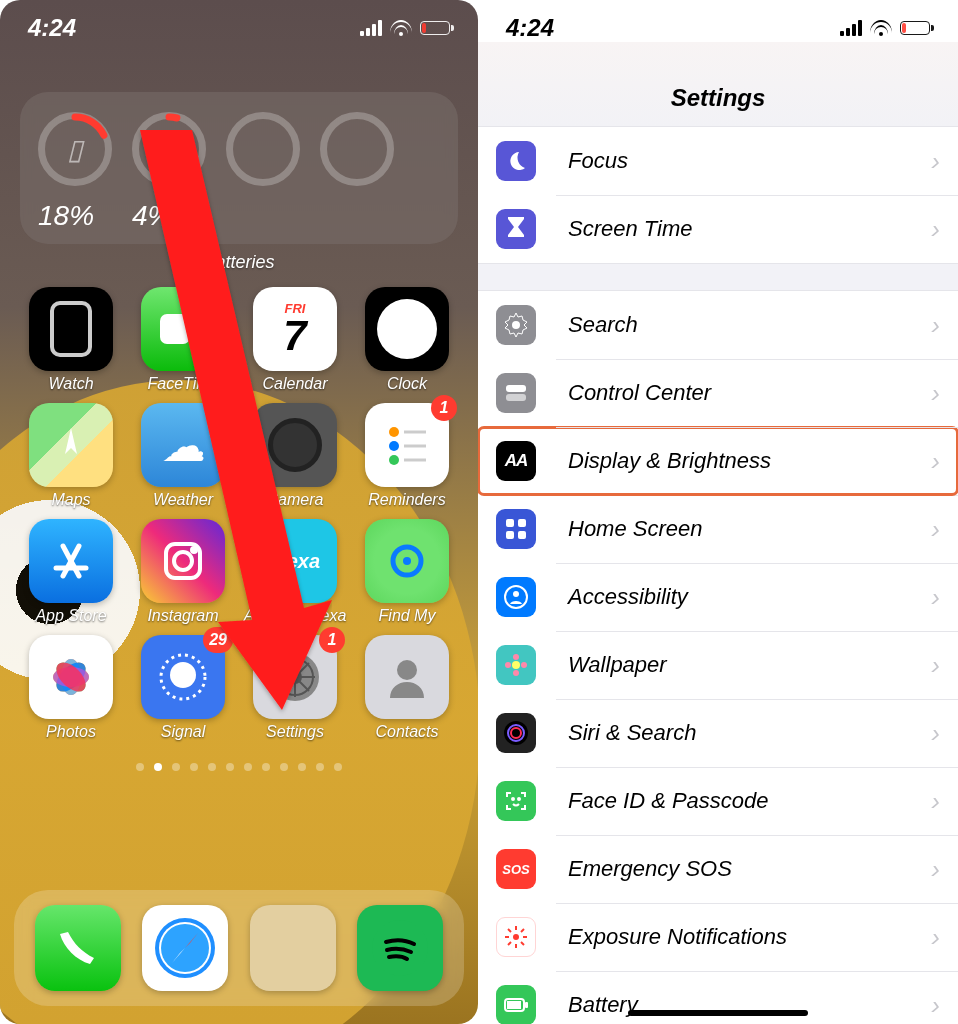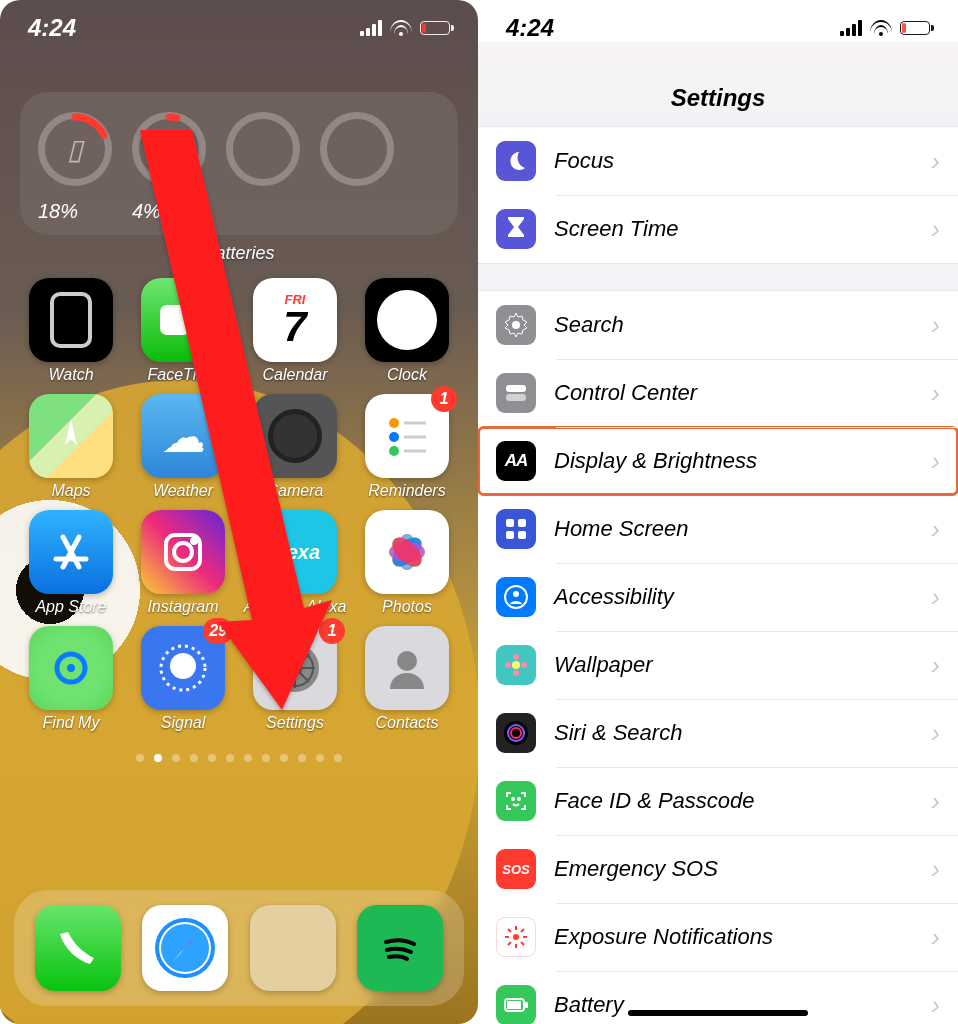--- a/index.html
+++ b/index.html
@@ -23,21 +23,21 @@
   .batt{ width:30px; height:14px; border:1.5px solid currentColor; border-radius:4px; position:relative; opacity:.9;}
   .batt::after{content:"";position:absolute;right:-5px;top:3px;width:3px;height:6px;background:currentColor;border-radius:0 2px 2px 0;}
   .batt i{position:absolute;left:1px;top:1px;bottom:1px;width:14%;background:#ff3b30;border-radius:2px;}
   
   .widget{ margin:50px 20px 0; background:rgba(120,110,105,.55); backdrop-filter:blur(6px); border-radius:28px; padding:20px 18px 12px; color:#fff;}
   .rings{ display:flex; gap:20px; }
   .ring{ width:74px; height:74px; border-radius:50%; position:relative; display:flex; align-items:center; justify-content:center;}
   .ring::before{content:"";position:absolute;inset:0;border-radius:50%;border:7px solid rgba(255,255,255,.25);}
   .ring svg{position:absolute;inset:0;}
   .ring .glyph{font-size:28px;color:rgba(255,255,255,.55);}
-  .pcts{ display:flex; gap:20px; margin-top:14px; font-size:20px; font-weight:400;}
+  .pcts{ display:flex; gap:20px; margin-top:14px; font-size:28px; font-weight:400;}
   .pcts span{width:74px; text-align:left;}
   .wlabel{ text-align:center; color:#fff; font-size:18px; margin-top:8px; text-shadow:0 1px 2px rgba(0,0,0,.5);}
   
   .grid{ display:grid; grid-template-columns:repeat(4,1fr); gap:10px 6px; padding:14px 18px 0; }
   .app{ display:flex; flex-direction:column; align-items:center; gap:4px;}
   .tile{ width:84px; height:84px; border-radius:20px; position:relative; display:flex; align-items:center; justify-content:center; font-size:44px; color:#fff; box-shadow:0 2px 6px rgba(0,0,0,.25);}
   .app .lbl{ color:#fff; font-size:16px; text-shadow:0 1px 2px rgba(0,0,0,.6); white-space:nowrap;}
   .badge{ position:absolute; top:-8px; right:-8px; min-width:26px; height:26px; padding:0 6px; background:#ff3b30; border-radius:13px; color:#fff; font-size:16px; font-weight:600; display:flex; align-items:center; justify-content:center;}
   
   .t-watch{background:#000}.t-watch::after{content:"";width:34px;height:48px;border:4px solid #ccc;border-radius:10px;}
@@ -70,21 +70,21 @@
   .t-spotify{background:#1db954}
   
   .arrow{position:absolute;left:132px;top:130px;z-index:5;pointer-events:none}
   
   .settings{ width:480px; background:#fff; position:relative; }
   .settings .status{color:#000}
   .sheader{ text-align:center; font-size:24px; font-weight:600; padding:42px 0 14px; background:linear-gradient(#f8f4f4,#f2f2f6); border-bottom:1px solid #e5e5ea;}
   .list{ background:#f2f2f7; height:calc(100% - 122px); overflow-y:auto; }
   .group{ background:#fff; margin:26px 0 0; border-top:1px solid #e5e5ea; border-bottom:1px solid #e5e5ea;}
   .group:first-child{margin-top:0;border-top:none;}
-  .row{ display:flex; align-items:center; gap:18px; padding:14px 18px; position:relative; min-height:68px;}
+  .row{ display:flex; align-items:center; gap:32px; padding:14px 18px; position:relative; min-height:68px;}
   .row + .row::before{content:"";position:absolute;top:0;left:78px;right:0;height:1px;background:#e5e5ea;}
   .row.hl{ outline:3px solid #e76a3c; outline-offset:-2px; border-radius:6px; z-index:2;}
   .ic{ width:40px;height:40px;border-radius:9px;display:flex;align-items:center;justify-content:center;color:#fff;font-size:20px;font-weight:700;flex-shrink:0;}
   .rlabel{ flex:1; font-size:22px; color:#000;}
   .chev{ color:#c7c7cc; font-size:26px;}
   .homebar{ position:absolute; bottom:8px; left:50%; transform:translateX(-50%); width:180px; height:6px; background:#000; border-radius:3px;}
   
   .c-focus{background:#5856d6}.c-st{background:#5856d6}.c-gen{background:#8e8e93}.c-cc{background:#8e8e93}
   .c-disp{background:#000000}.c-hs{background:#3956d6}.c-acc{background:#007aff}.c-wall{background:#42c6c1}
   .c-siri{background:#222}.c-face{background:#34c759}.c-sos{background:#ff3b30}.c-exp{background:#fff;color:#ff3b30;border:1px solid #ffd5d5}
@@ -209,46 +209,46 @@
             <circle cx="36" cy="14" r="2" fill="#fff"></circle>
           </svg>
         </div>
         <span class="lbl">Instagram</span>
       </div>
     <div class="app">
         <div class="tile t-alexa">
           <span>alexa</span>
         </div>
         <span class="lbl">Amazon Alexa</span>
+      </div>
+    <div class="app">
+        <div class="tile t-find">
+          <svg width="50" height="50">
+            <circle cx="25" cy="25" r="14" fill="none" stroke="#0a7aff" stroke-width="5"></circle>
+            <circle cx="25" cy="25" r="4" fill="#0a7aff"></circle>
+          </svg>
+        </div>
+        <span class="lbl">Find My</span>
       </div>
     <div class="app">
         <div class="tile t-photos">
           <svg width="54" height="54" viewBox="0 0 54 54">
             <g transform="translate(27 27)">
               <ellipse rx="10" ry="18" fill="#ff3b30" opacity=".8"></ellipse>
               <ellipse rx="10" ry="18" fill="#ff9500" opacity=".8" transform="rotate(45)"></ellipse>
               <ellipse rx="10" ry="18" fill="#ffcc00" opacity=".8" transform="rotate(90)"></ellipse>
               <ellipse rx="10" ry="18" fill="#34c759" opacity=".8" transform="rotate(135)"></ellipse>
               <ellipse rx="10" ry="18" fill="#5ac8fa" opacity=".8" transform="rotate(180)"></ellipse>
               <ellipse rx="10" ry="18" fill="#007aff" opacity=".8" transform="rotate(225)"></ellipse>
               <ellipse rx="10" ry="18" fill="#af52de" opacity=".8" transform="rotate(270)"></ellipse>
               <ellipse rx="10" ry="18" fill="#ff2d55" opacity=".8" transform="rotate(315)"></ellipse>
             </g>
           </svg>
         </div>
         <span class="lbl">Photos</span>
-      </div>
-    <div class="app">
-        <div class="tile t-find">
-          <svg width="50" height="50">
-            <circle cx="25" cy="25" r="14" fill="none" stroke="#0a7aff" stroke-width="5"></circle>
-            <circle cx="25" cy="25" r="4" fill="#0a7aff"></circle>
-          </svg>
-        </div>
-        <span class="lbl">Find My</span>
       </div>
     <div class="app">
         <div class="tile t-signal">
           <svg width="52" height="52">
             <circle cx="26" cy="26" r="22" fill="none" stroke="#fff" stroke-width="3" stroke-dasharray="3 4"></circle>
             <circle cx="26" cy="24" r="13" fill="#fff"></circle>
           </svg>
           <span class="badge">29</span>
         </div>
         <span class="lbl">Signal</span>

